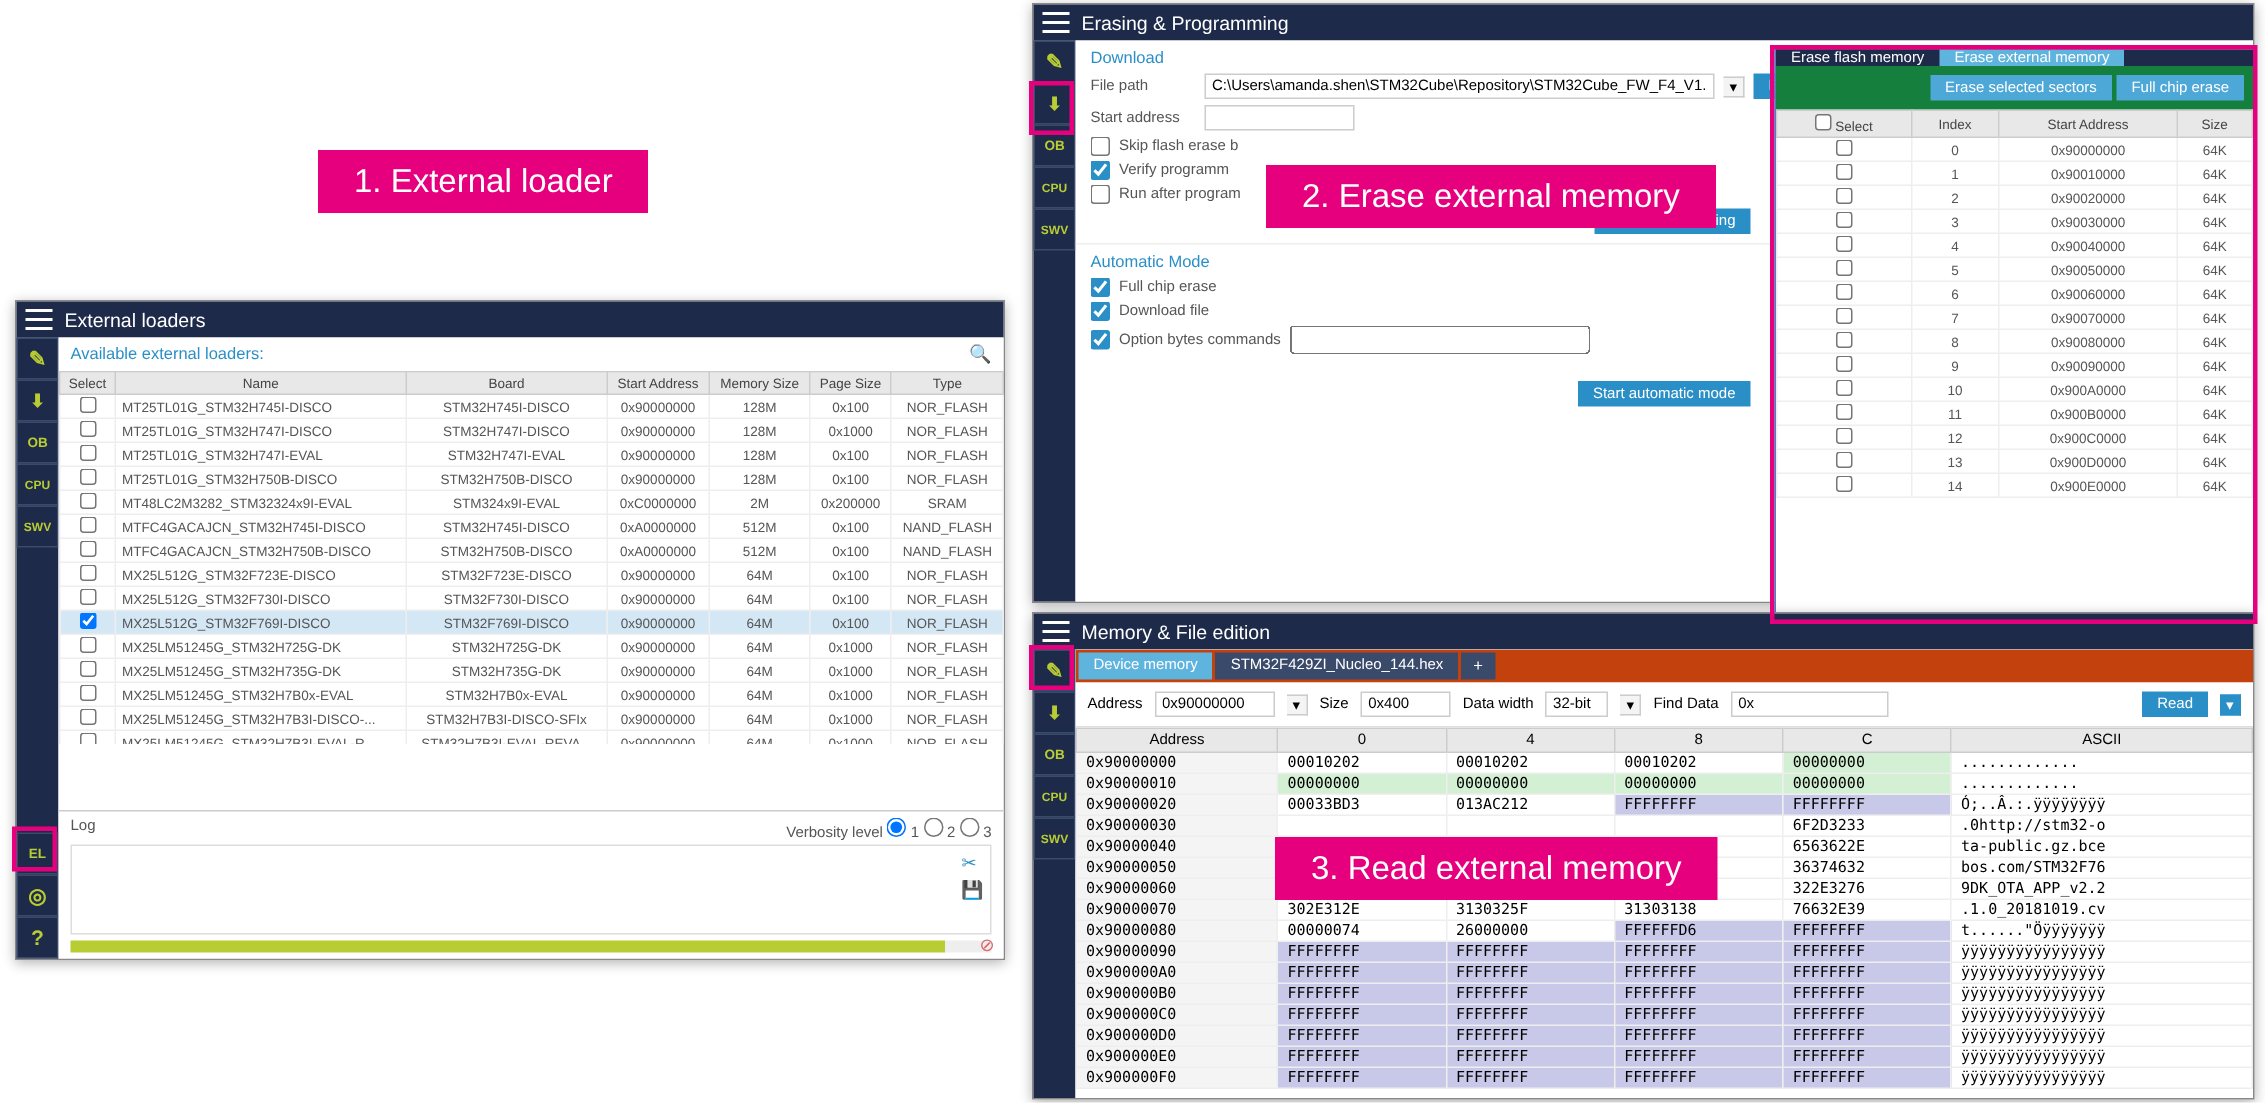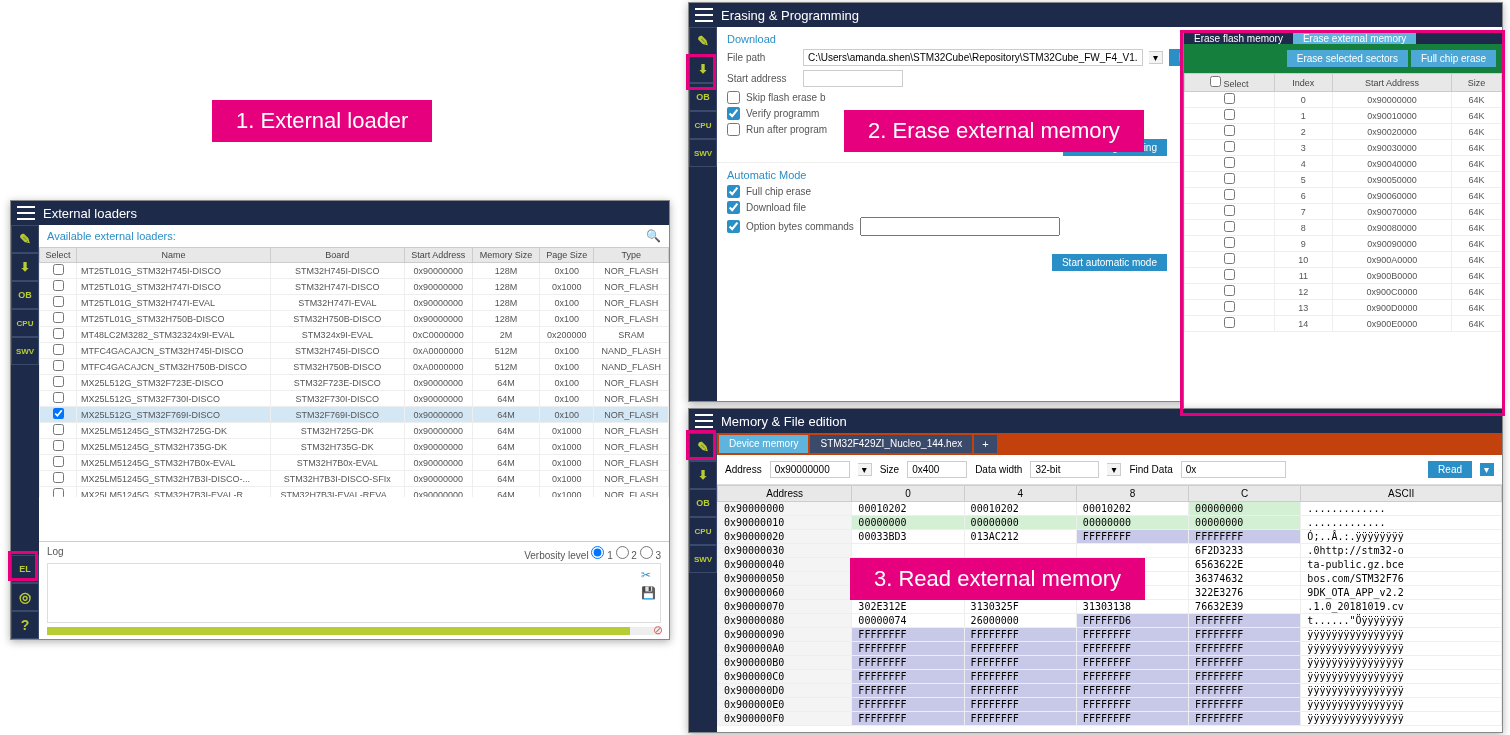--- a/index.html
+++ b/index.html
@@ -501,21 +501,21 @@
         <div class="mtab">STM32F429ZI_Nucleo_144.hex</div>
         <div class="add-tab">+</div>
       </div>
       <div class="mem-toolbar">
         <span>Address</span>
         <input type="text" style="width: 80px;" value="0x90000000">
           <span class="dropdown-caret">▾</span>
         <span>Size</span>
         <input type="text" style="width: 60px;" value="0x400">
         <span>Data width</span>
-        <input type="text" style="width: 69px;" value="32-bit">
+        <input type="text" style="width: 42px;" value="32-bit">
           <span class="dropdown-caret">▾</span>
         <span>Find Data</span>
         <input type="text" style="width: 105px;" value="0x">
         <span style="flex:1"></span>
         <button class="btn">Read</button>
           <span class="dropdown-caret" style="background:#2a8fc7;color:#fff;border-color:#2a8fc7">▾</span>
       </div>
       <div class="scroll-y" style="flex:1;">
         <table class="hex-table">
           <thead>

